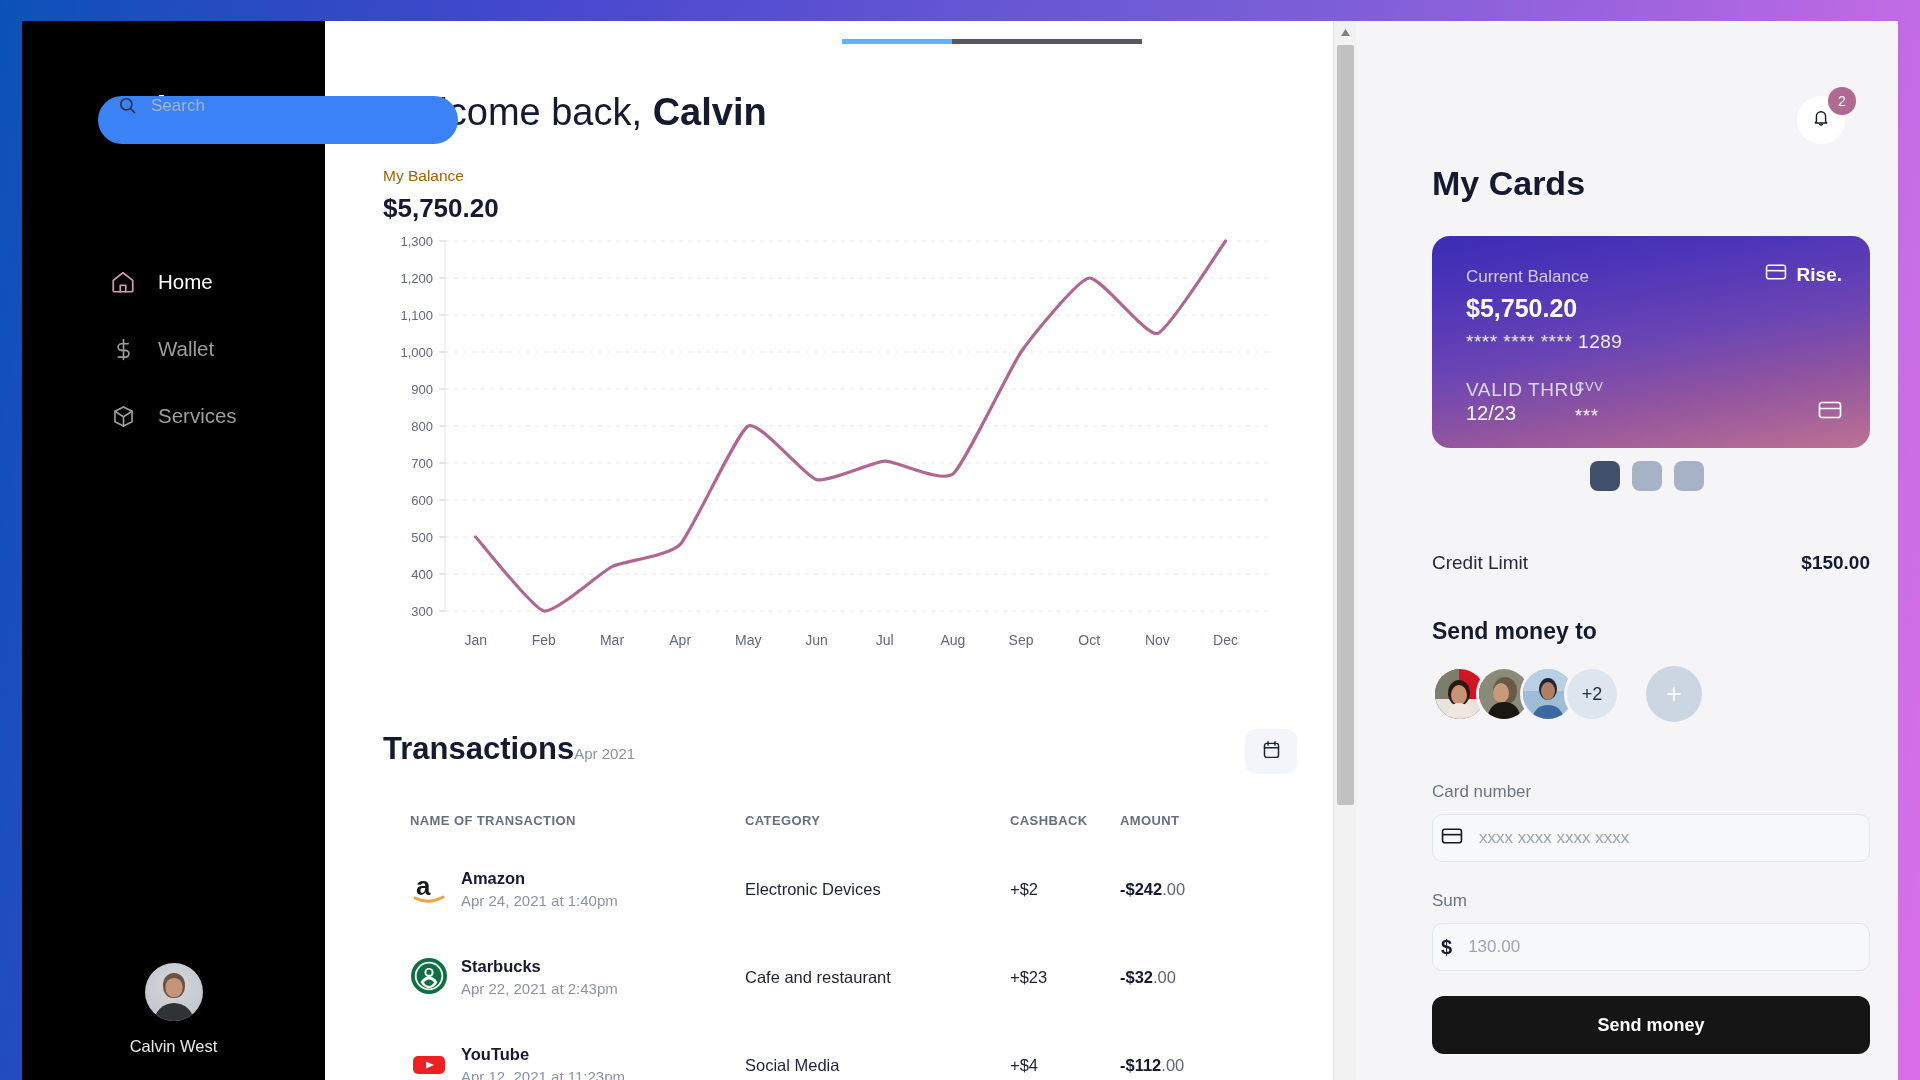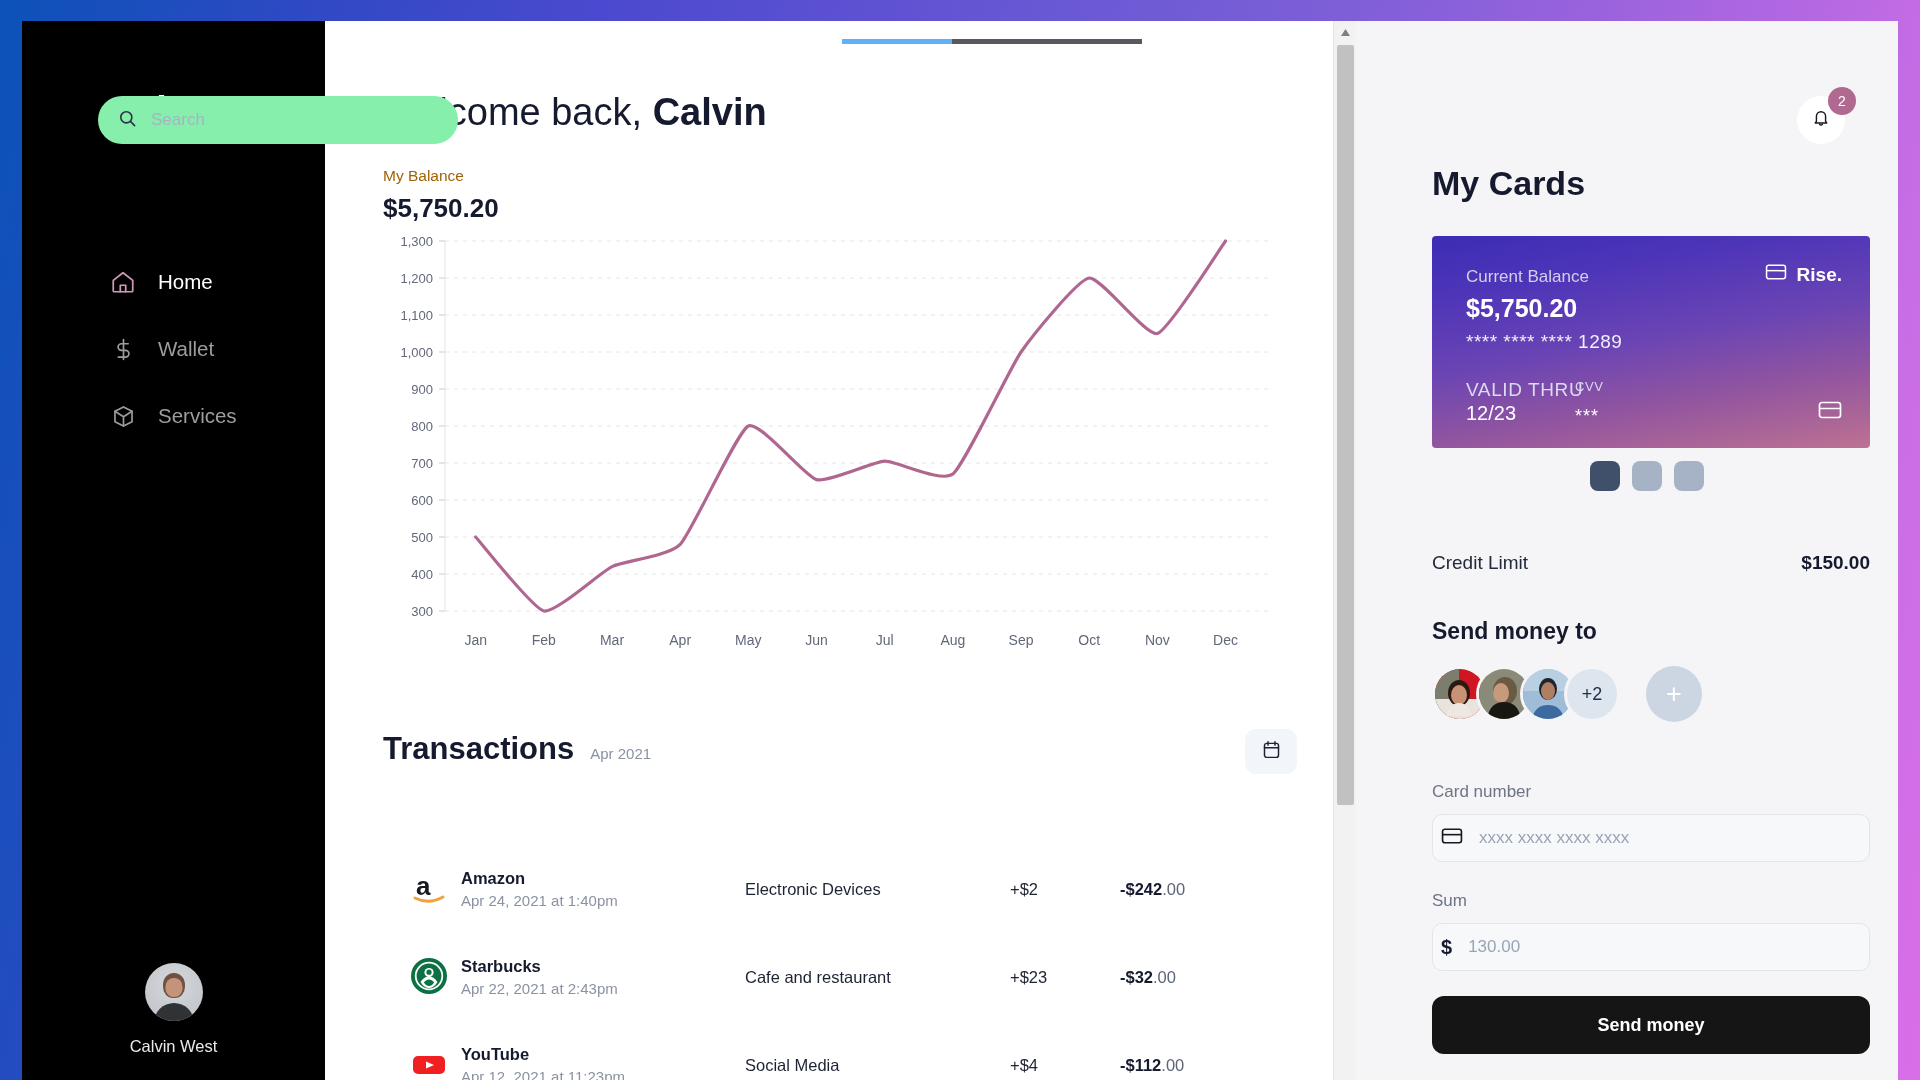--- a/index.html
+++ b/index.html
@@ -89,21 +89,21 @@
   #bal-label { position: absolute; left: 58px; top: 146px; font-size: 15.5px; color: #a16207; }
   #bal-value { position: absolute; left: 58px; top: 172px; font-size: 26px; font-weight: bold; color: #151a2e; }
 
   
   #chart { position: absolute; left: 58px; top: 212px; width: 900px; height: 450px; }
   #chart svg { display: block; }
   .ytick { font-size: 13px; fill: #62687a; text-anchor: end; font-family: "Liberation Sans", sans-serif; }
   .xtick { font-size: 14px; fill: #62687a; text-anchor: middle; font-family: "Liberation Sans", sans-serif; }
 
   
-  #tx-head { position: absolute; left: 58px; top: 710px; display: flex; align-items: baseline; gap: 16px; }
+  #tx-head { position: absolute; left: 58px; top: 710px; display: flex; align-items: baseline; gap: 0; }
   #tx-title { font-size: 31px; font-weight: bold; color: #151a2e; }
   #tx-period { font-size: 15px; color: #8a92a3; }
   #calendar-btn {
     position: absolute; left: 920px; top: 708px; width: 52px; height: 45px;
     background: #f2f5f9; border-radius: 11px; display: flex; align-items: center; justify-content: center;
     cursor: pointer;
   }
   #tx-cols {
     position: absolute; left: 0; top: 792px; width: 1031px; height: 24px;
   }
@@ -133,21 +133,21 @@
     background: #c1c1c1; border-radius: 2px;
   }
 
   
   #right {
     position: absolute; left: 1334px; top: 0; width: 542px; height: 1059px;
     background: #f5f5f7;
   }
   #search-wrap {
     position: absolute; left: 76px; top: 75px; width: 360px; height: 48px;
-    background: #86efac; border-radius: 24px; display: flex; align-items: center; padding: 0 20px;
+    background: #3b82f6; border-radius: 24px; display: flex; align-items: flex-start; padding: 0 20px;
   }
   #search-input {
     border: none; outline: none; background: transparent; margin-left: 14px;
     font-size: 17px; color: #151a2e; width: 280px;
     font-family: "Liberation Sans", sans-serif;
   }
   #search-input::placeholder { color: #a9b2c4; }
   #bell-btn {
     position: absolute; left: 1775px; top: 75px; width: 48px; height: 48px;
     background: #ffffff; border-radius: 50%; display: flex; align-items: center; justify-content: center;
@@ -156,21 +156,21 @@
   #bell-badge {
     position: absolute; left: 1806px; top: 66px; width: 28px; height: 28px;
     background: #b06a91; color: #fff; border-radius: 50%;
     display: flex; align-items: center; justify-content: center;
     font-size: 14px; z-index: 6;
   }
   #cards-title { position: absolute; left: 1410px; top: 143px; font-size: 34px; font-weight: bold; color: #151a2e; }
 
   #credit-card {
     position: absolute; left: 1410px; top: 215px; width: 438px; height: 212px;
-    border-radius: 4px;
+    border-radius: 18px;
     background: linear-gradient(170deg, #3b2db5 0%, #4e35b8 22%, #6a44b4 48%, #94569e 74%, #bd7292 100%);
     color: #ffffff; overflow: hidden;
   }
   .cc-bal-label { position: absolute; left: 34px; top: 31px; font-size: 17px; color: #d3cfe8; }
   .cc-bal { position: absolute; left: 34px; top: 58px; font-size: 25px; font-weight: bold; }
   .cc-num { position: absolute; left: 34px; top: 95px; font-size: 19px; letter-spacing: 0.5px; color: #f0eef8; }
   .cc-vt-l { position: absolute; left: 34px; top: 143px; font-size: 19px; letter-spacing: 0.6px; color: #ddd9ee; }
   .cc-cvv-l { position: absolute; left: 143px; top: 143px; font-size: 13px; letter-spacing: 0.6px; color: #ddd9ee; }
   .cc-vt { position: absolute; left: 34px; top: 166px; font-size: 20px; }
   .cc-cvv { position: absolute; left: 143px; top: 170px; font-size: 18px; letter-spacing: 1px; }
@@ -359,20 +359,26 @@
 
       <div id="calendar-btn">
         <span>
           <svg width="21" height="21" viewBox="0 0 24 24" fill="none" stroke="#1d2333" stroke-width="1.7" stroke-linecap="round" stroke-linejoin="round">
             <rect x="4" y="5" width="16" height="16" rx="2.5"></rect>
             <path d="M8 3v4M16 3v4M4 10h16"></path>
           </svg>
         </span>
       </div>
 
+      <div id="tx-cols">
+        <span class="tx-col" style="left:85px">NAME OF TRANSACTION</span>
+        <span class="tx-col" style="left:420px">CATEGORY</span>
+        <span class="tx-col" style="left:685px">CASHBACK</span>
+        <span class="tx-col" style="left:795px">AMOUNT</span>
+      </div>
 
       <div id="tx-rows">
 
         <div class="tx-row">
           <span class="tx-logo">
             <svg width="38" height="38" viewBox="0 0 38 38">
               <text x="6" y="26" font-family="Liberation Sans, sans-serif" font-size="26" font-weight="bold" fill="#14181f">a</text>
               <path d="M5 29 Q19 36 33 28" stroke="#f0a23c" stroke-width="3" fill="none" stroke-linecap="round"></path>
             </svg>
           </span>

